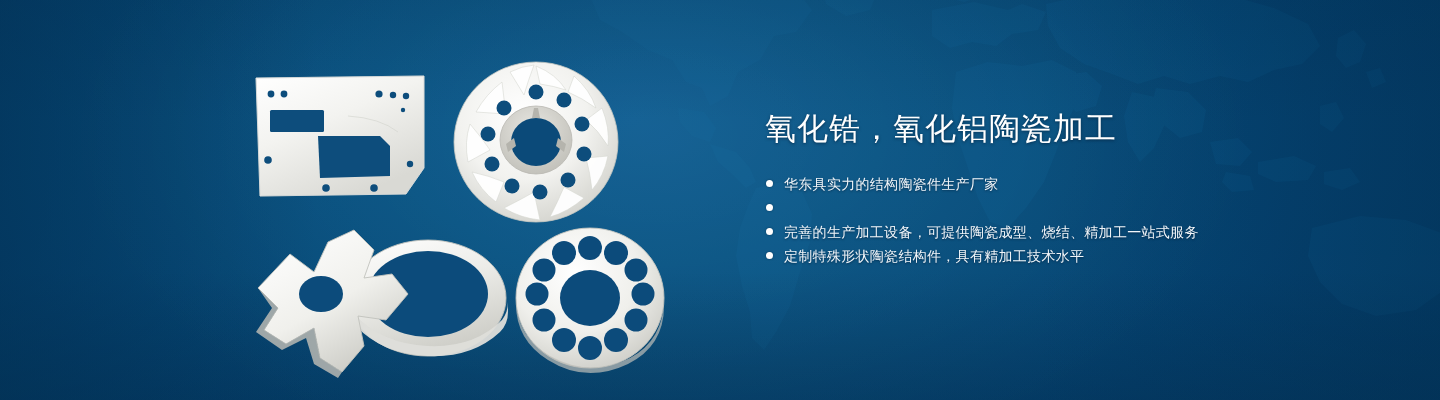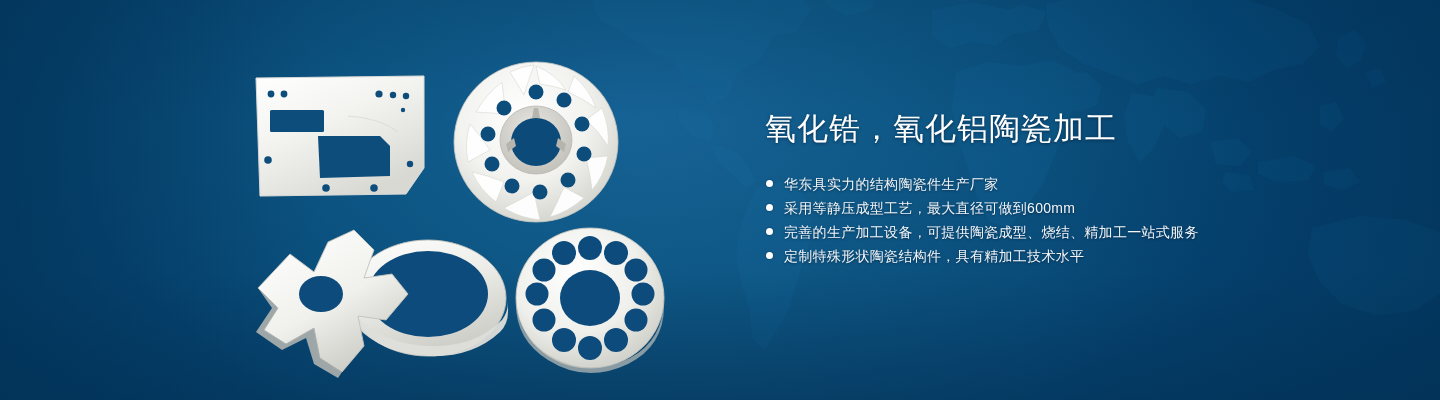--- a/index.html
+++ b/index.html
@@ -270,21 +270,20 @@
   <div class="copy">
     <div class="headline">氧化锆，氧化铝陶瓷加工</div>
 
     <ul class="bullets">
       <li class="bullet">
         <span class="bullet-dot"></span>
         <span class="bullet-text">华东具实力的结构陶瓷件生产厂家</span>
       </li>
       <li class="bullet">
         <span class="bullet-dot"></span>
-        <span class="bullet-text">采用等静压成型工艺，最大直径可做到600mm</span>
       </li>
       <li class="bullet">
         <span class="bullet-dot"></span>
         <span class="bullet-text">完善的生产加工设备，可提供陶瓷成型、烧结、精加工一站式服务</span>
       </li>
       <li class="bullet">
         <span class="bullet-dot"></span>
         <span class="bullet-text">定制特殊形状陶瓷结构件，具有精加工技术水平</span>
       </li>
     </ul>

